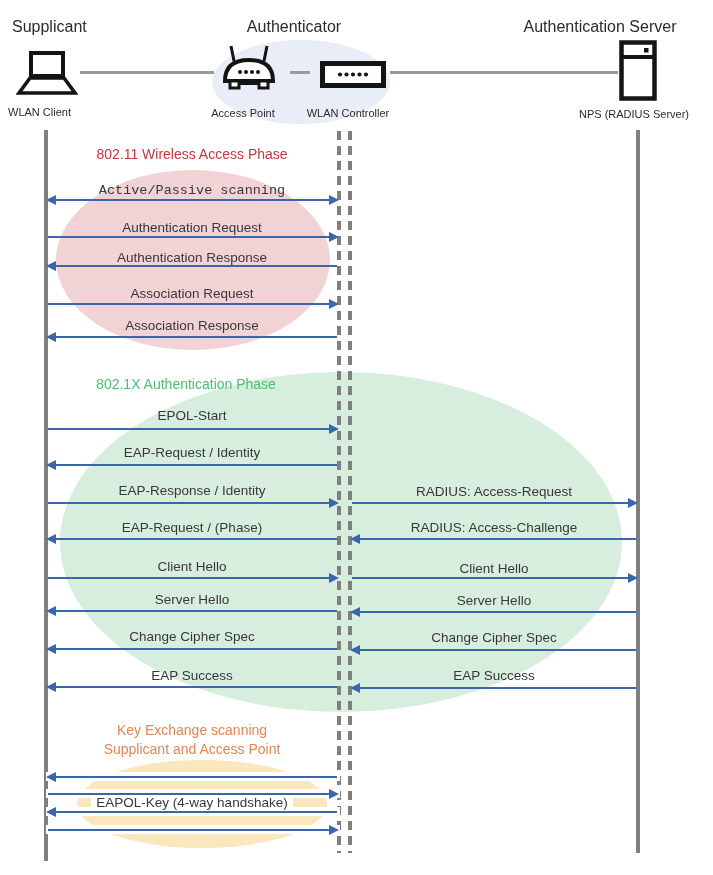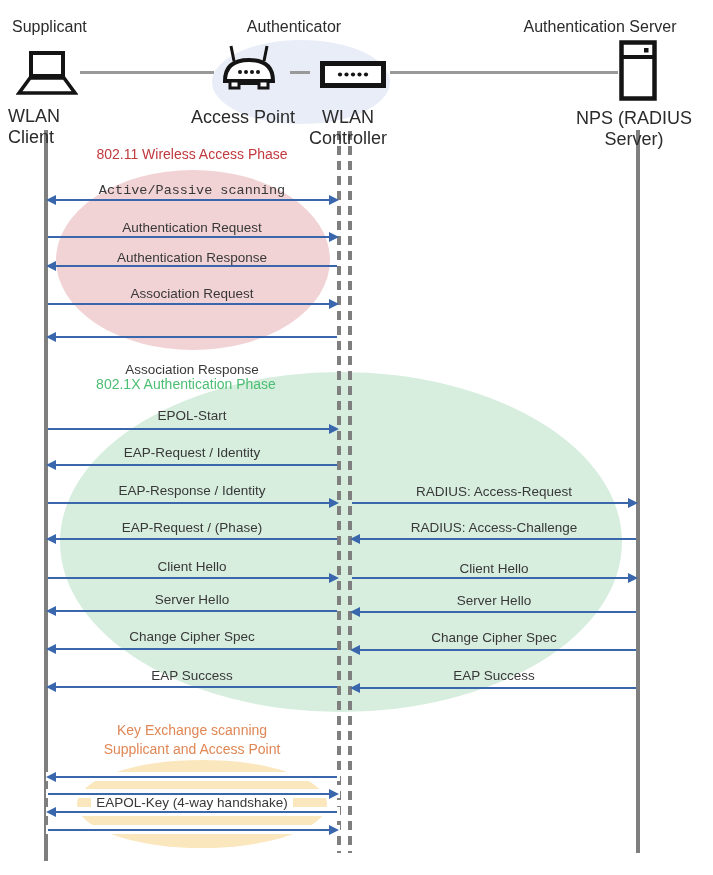--- a/index.html
+++ b/index.html
@@ -8,21 +8,21 @@
     --node-halo:#E9EDF7; --text:#383838;
   }
   html,body{margin:0;padding:0;}
   body{width:713px;height:875px;background:#fff;font-family:"Liberation Sans",sans-serif;position:relative;overflow:hidden;color:var(--text);}
   .ellipse{position:absolute;border-radius:50%;z-index:1;}
   .lifeline{position:absolute;width:4px;background:var(--lifeline);z-index:2;}
   .dashline{position:absolute;width:4px;z-index:2;
     background:repeating-linear-gradient(to bottom,var(--lifeline) 0 9px,transparent 9px 15px);}
   .connector{position:absolute;height:3px;background:#999;z-index:1;}
   .roletitle{position:absolute;font-size:16px;color:#2b2b2b;z-index:3;}
-  .nodelabel{position:absolute;font-size:18px;color:#2b2b2b;z-index:3;text-align:center;}
+  .nodelabel{position:absolute;font-size:11px;color:#2b2b2b;z-index:3;text-align:center;}
   .phasetitle{position:absolute;font-size:14px;text-align:center;z-index:4;}
   .msg{position:absolute;font-size:13.5px;color:var(--text);text-align:center;height:17px;line-height:17px;z-index:5;white-space:nowrap;}
   .arrow{position:absolute;height:2px;background:var(--arrow);z-index:5;}
   .arrow.head-right::after{content:"";position:absolute;right:-2px;top:-4px;width:0;height:0;
     border-left:10px solid var(--arrow);border-top:5px solid transparent;border-bottom:5px solid transparent;}
   .arrow.head-left::before{content:"";position:absolute;left:-2px;top:-4px;width:0;height:0;
     border-right:10px solid var(--arrow);border-top:5px solid transparent;border-bottom:5px solid transparent;}
   .band{position:absolute;height:9px;background:#fff;z-index:4;}
   .boxedlabel{background:#fff;padding:0 5px;}
   .icon{position:absolute;z-index:3;}
@@ -95,21 +95,21 @@
 
 <div class="msg" style="left:46px;top:219px;width:292px;">Authentication Request</div>
 <div class="arrow head-right" style="left:48px;top:236px;width:289px;"></div>
 
 <div class="msg" style="left:46px;top:249px;width:292px;">Authentication Response</div>
 <div class="arrow head-left" style="left:48px;top:265px;width:289px;"></div>
 
 <div class="msg" style="left:46px;top:285px;width:292px;">Association Request</div>
 <div class="arrow head-right" style="left:48px;top:303px;width:289px;"></div>
 
-<div class="msg" style="left:46px;top:317px;width:292px;margin-top:44px;">Association Response</div>
+<div class="msg" style="left:46px;top:317px;width:292px;">Association Response</div>
 <div class="arrow head-left" style="left:48px;top:336px;width:289px;"></div>
 
 <div class="msg" style="left:46px;top:407px;width:292px;">EPOL-Start</div>
 <div class="arrow head-right" style="left:48px;top:428px;width:289px;"></div>
 
 <div class="msg" style="left:46px;top:444px;width:292px;">EAP-Request / Identity</div>
 <div class="arrow head-left" style="left:48px;top:464px;width:289px;"></div>
 
 <div class="msg" style="left:46px;top:482px;width:292px;">EAP-Response / Identity</div>
 <div class="arrow head-right" style="left:48px;top:502px;width:289px;"></div>

